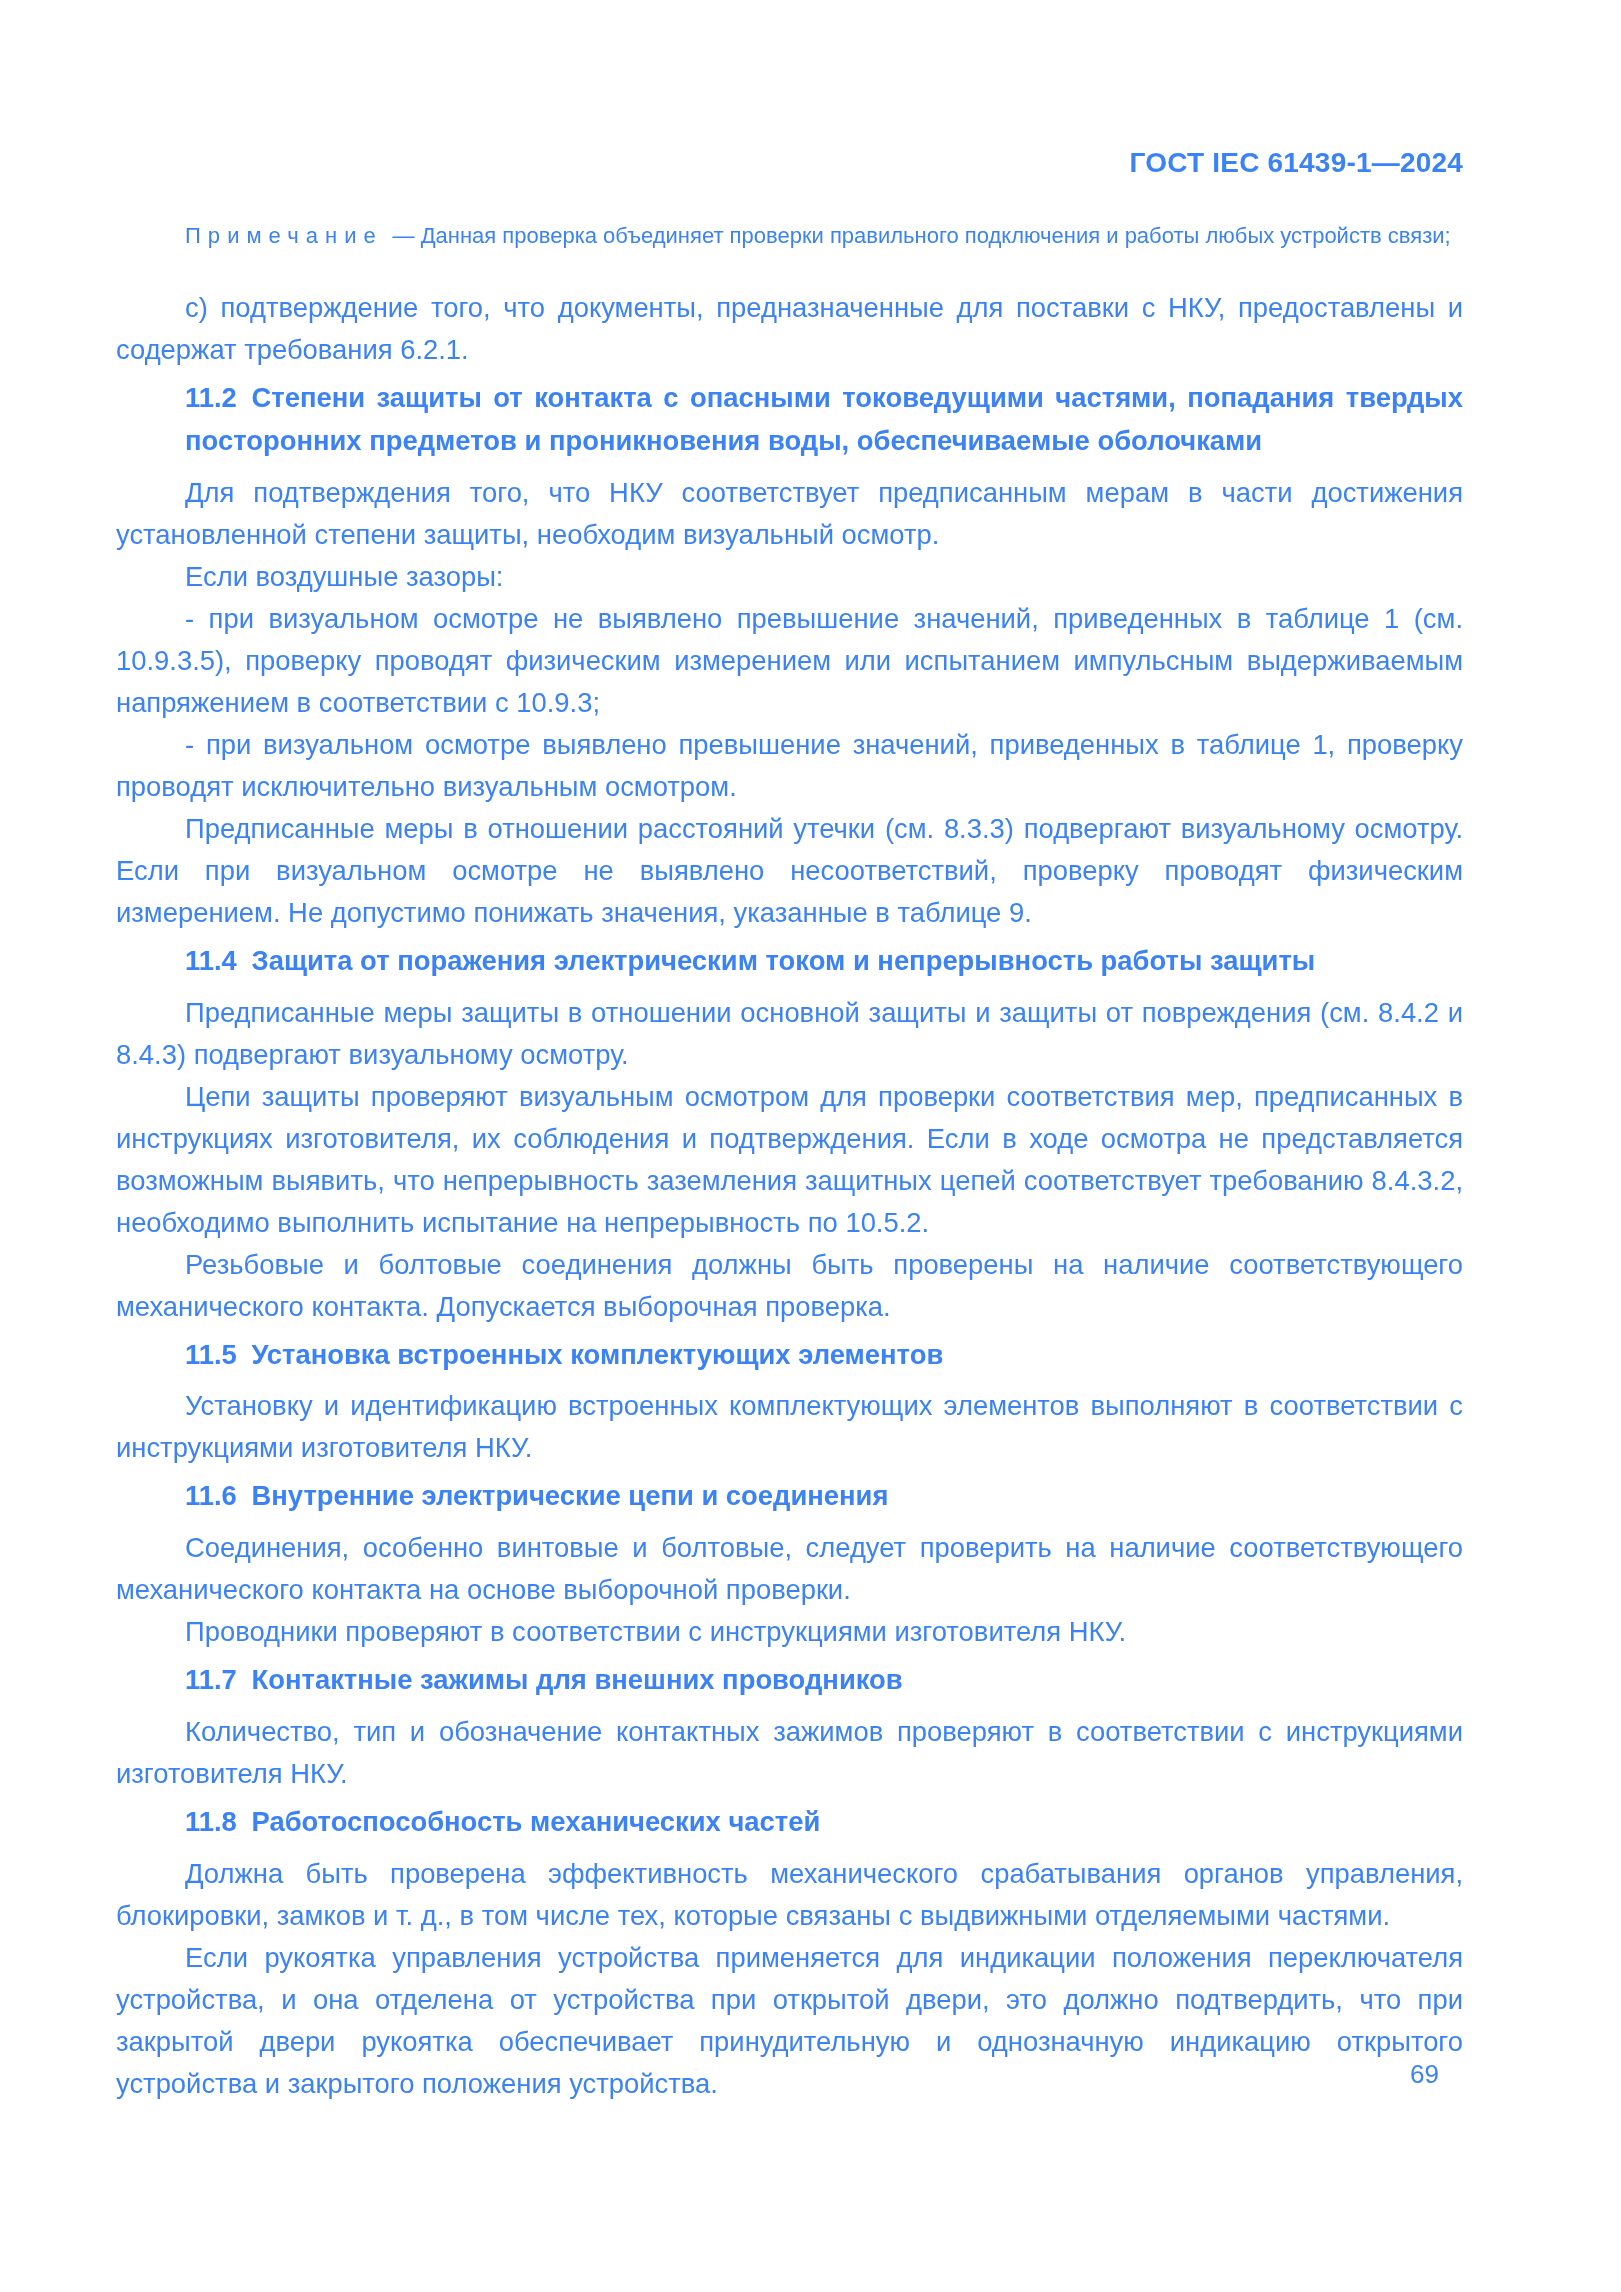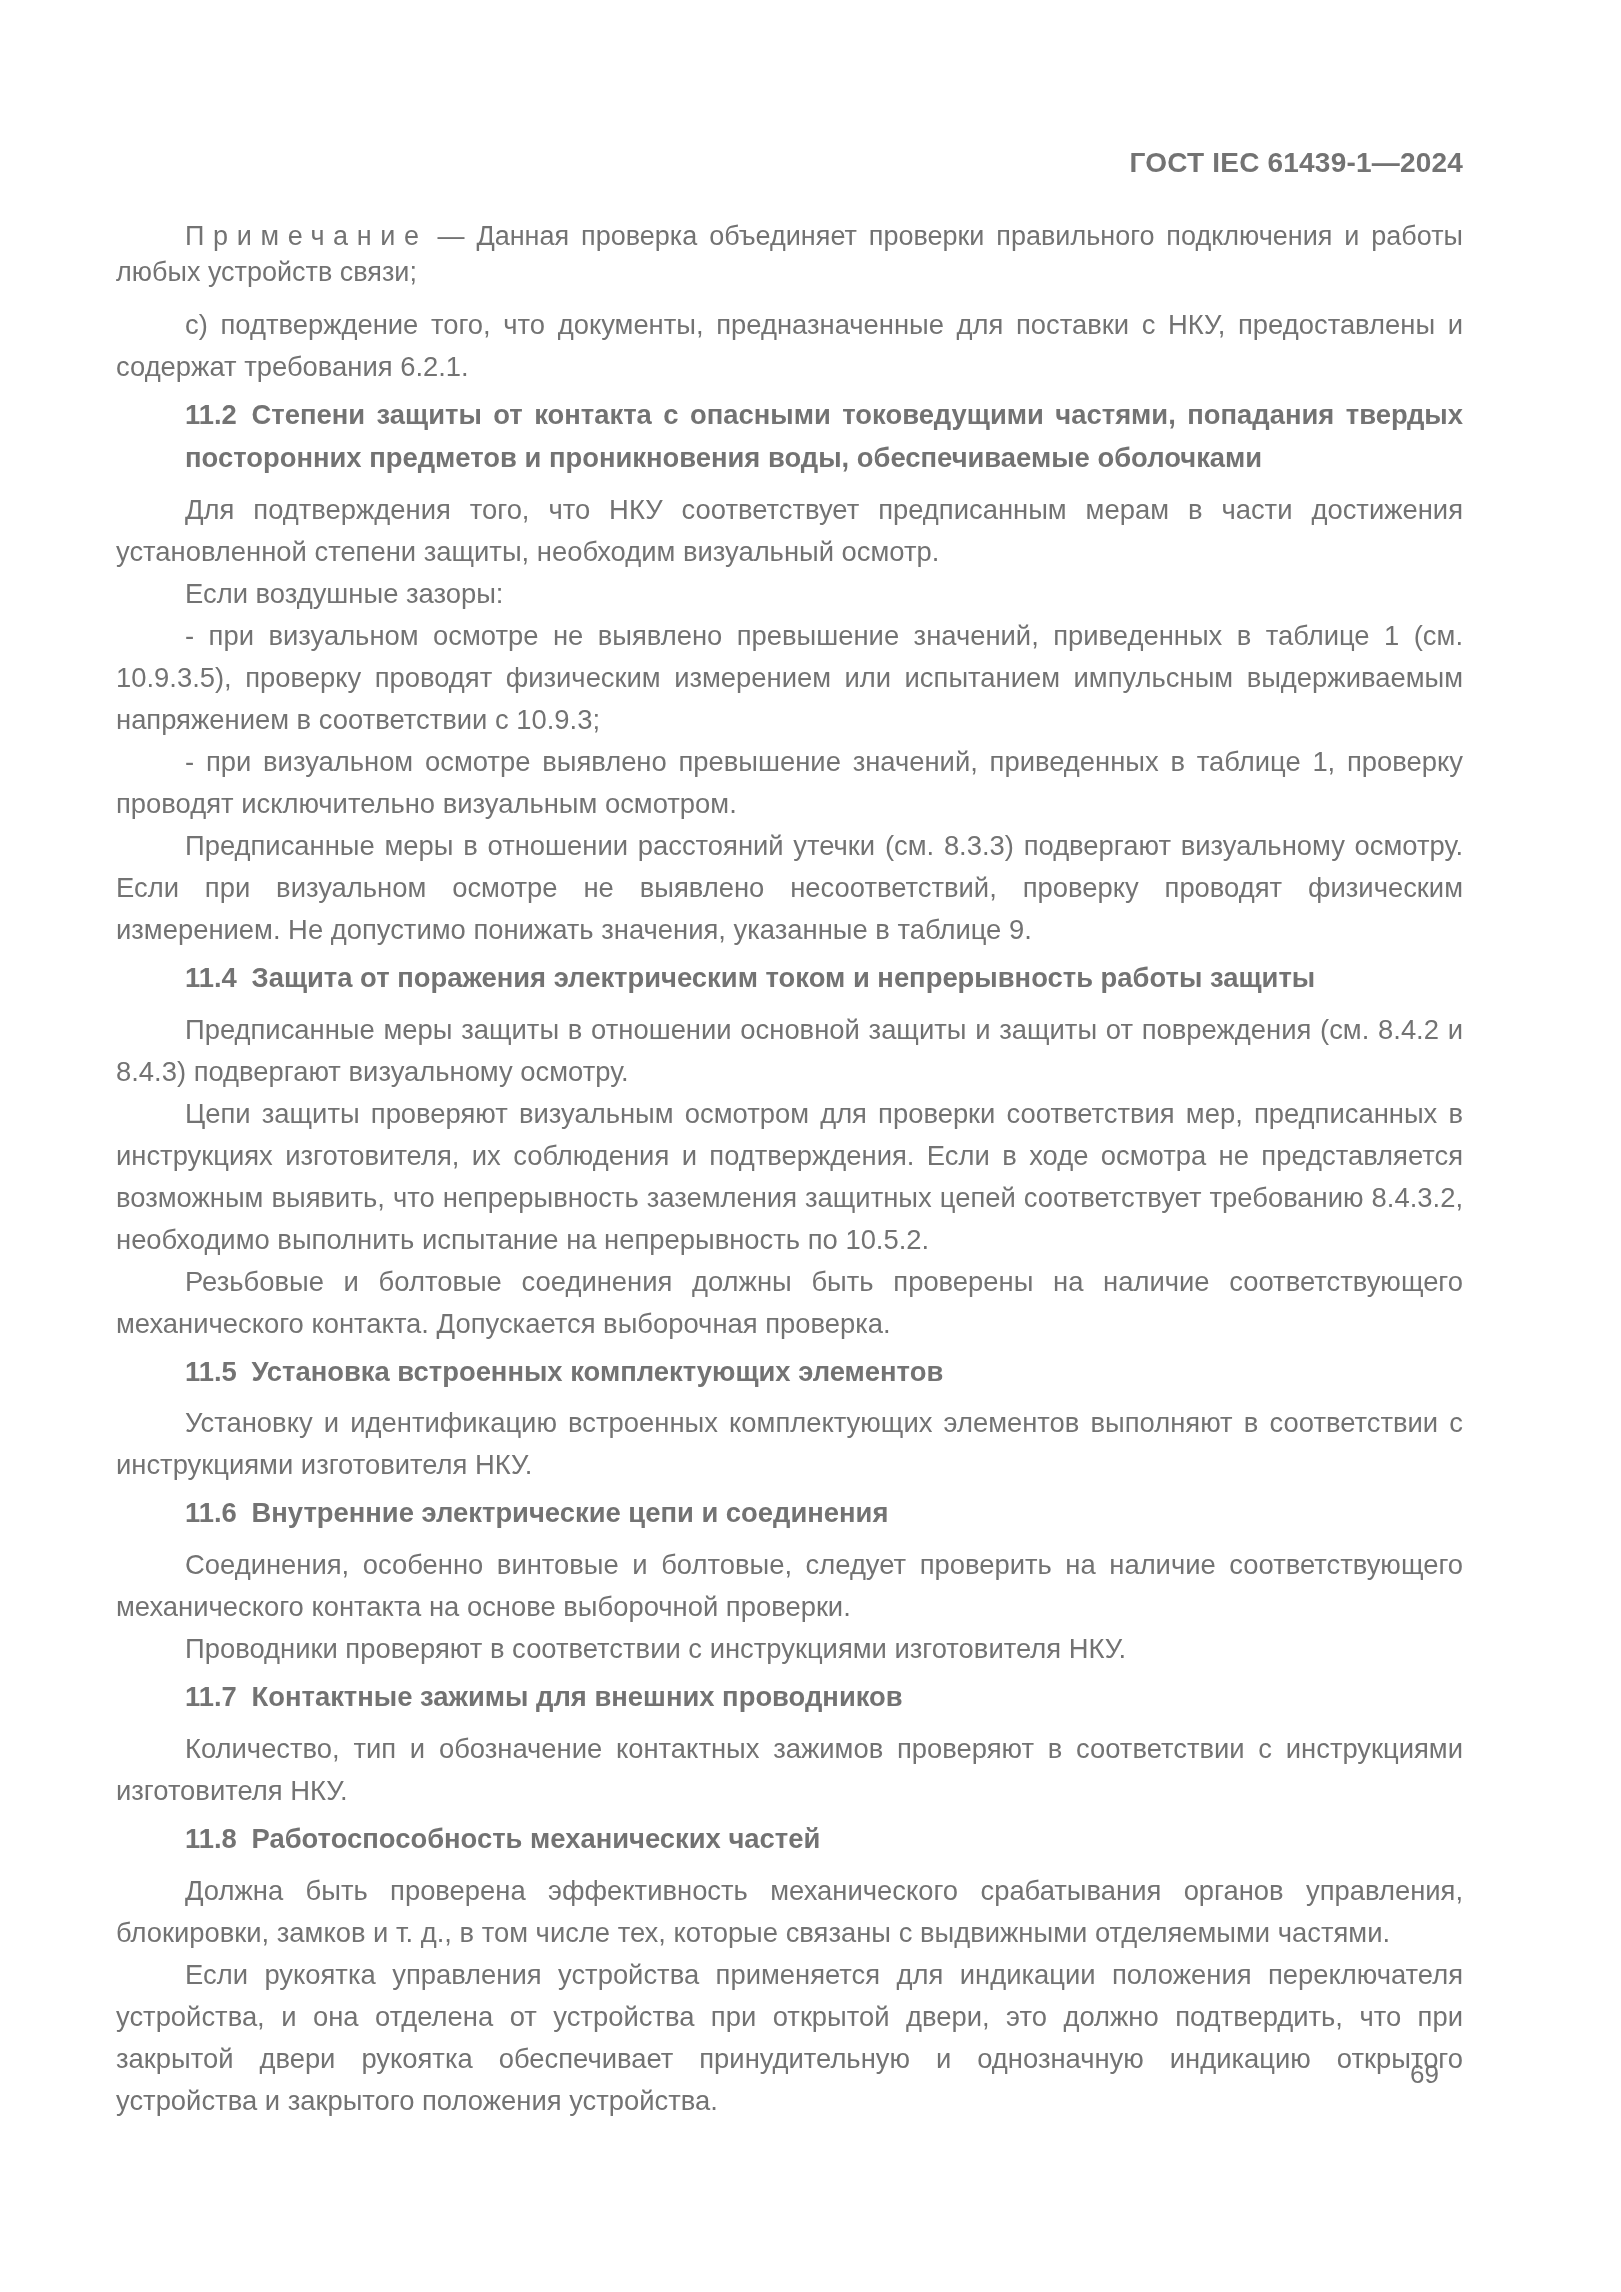--- a/index.html
+++ b/index.html
@@ -7,42 +7,42 @@
     padding: 0;
     background: #e8e8e8;
   }
   .page {
     position: relative;
     width: 1621px;
     height: 2293px;
     background: #ffffff;
     overflow: hidden;
     font-family: "Liberation Sans", sans-serif;
-    color: #737373;
+    color: #3b82f6;
   }
   .doc-header {
     position: absolute;
     top: 147px;
     left: 116px;
     width: 1347px;
     text-align: right;
     font-size: 28px;
     font-weight: bold;
     letter-spacing: 0.2px;
     white-space: nowrap;
   }
   .doc-body {
     position: absolute;
     top: 218px;
     left: 116px;
     width: 1347px;
   }
   .note {
-    margin: 0 0 14px 0;
-    font-size: 27px;
+    margin: 0 0 33px 0;
+    font-size: 22px;
     line-height: 36px;
     text-align: justify;
     text-indent: 69px;
   }
   .note-label {
     letter-spacing: 0.32em;
   }
   .note-text {
     margin-left: 9.8px;
   }

